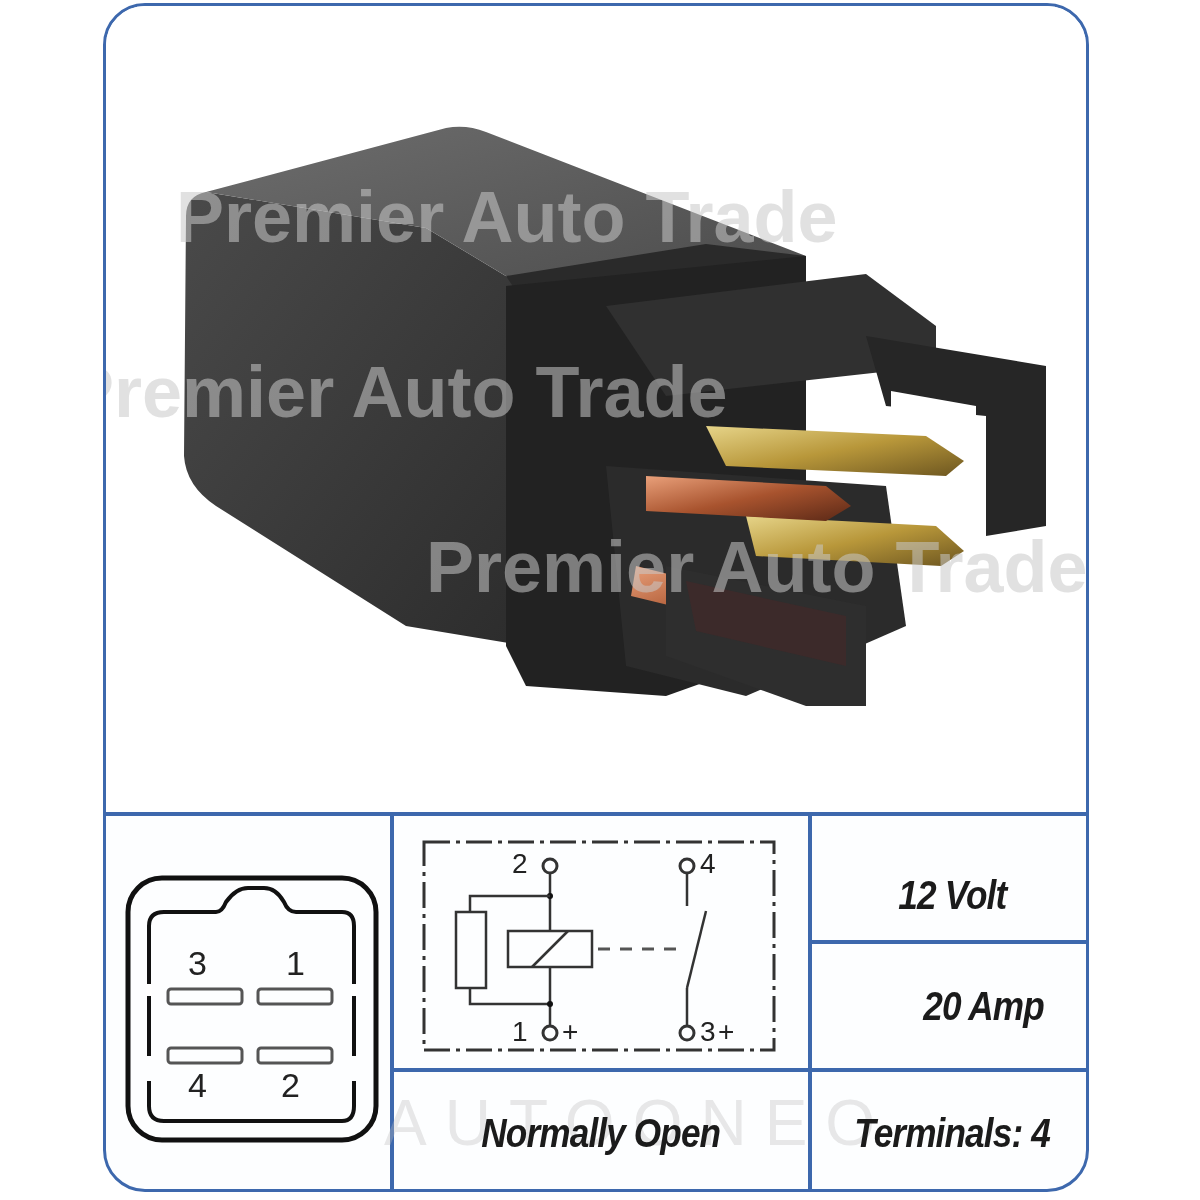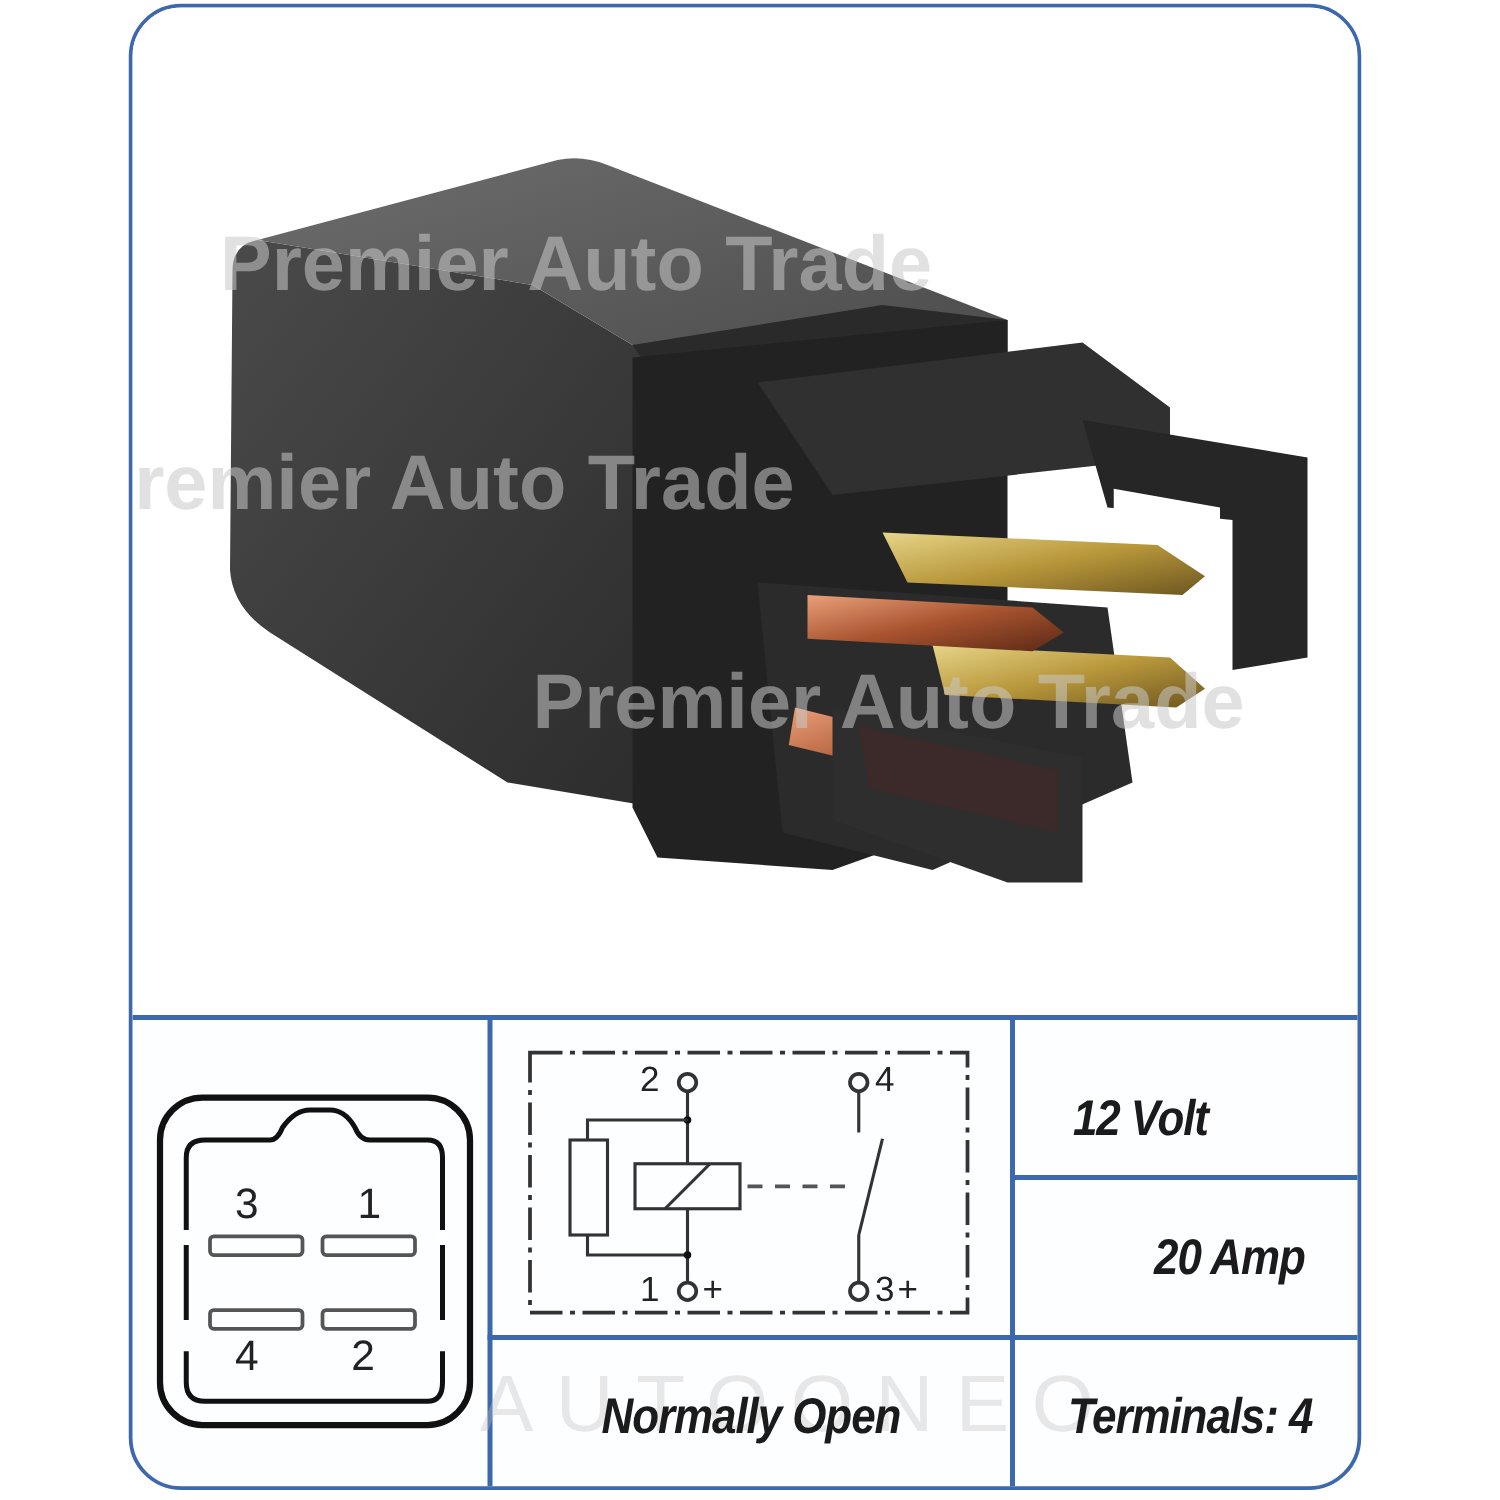--- a/index.html
+++ b/index.html
@@ -7,21 +7,21 @@
          font-family:"Liberation Sans", sans-serif; }
   .card { position:absolute; left:103px; top:3px; width:986px; height:1189px;
           border:3px solid #3d68ad; border-radius:42px; background:#fdfeff; overflow:hidden; box-sizing:border-box; }
   .photo { position:absolute; left:0; top:0; width:100%; height:807px; background:#ffffff; }
   .hline { position:absolute; background:#3d68ad; height:4px; }
   .vline { position:absolute; background:#3d68ad; width:4px; }
   .cell { position:absolute; display:flex; align-items:center; justify-content:center; }
   .spec-text { font-style:italic; font-weight:bold; font-size:40px; color:#1b1b1b;
                letter-spacing:-1px; transform:scaleX(0.88); white-space:nowrap; }
   .watermark { position:absolute; color:rgba(200,200,200,0.55); font-weight:bold;
-               font-size:62px; white-space:nowrap; pointer-events:none; }
+               font-size:72px; white-space:nowrap; pointer-events:none; }
   .wm-bottom { position:absolute; color:rgba(190,190,190,0.35); font-size:64px;
                letter-spacing:18px; white-space:nowrap; font-weight:normal; }
 </style>
 </head>
 <body>
 
 <div class="card">
 
   <div class="photo">
     <svg width="986" height="807" viewBox="0 0 986 807">
@@ -131,21 +131,21 @@
     <span style="position:absolute; left:306px; top:32px; font-size:28px; color:#222;">4</span>
     <span style="position:absolute; left:306px; top:200px; font-size:28px; color:#222;">3</span>
     <span style="position:absolute; left:324px; top:200px; font-size:28px; color:#222;">+</span>
   </div>
 
   <div class="cell" style="left:288px; top:1066px; width:414px; height:123px;">
     <span class="wm-bottom" style="left:-10px; top:14px;">AUTOONEO</span>
     <span class="spec-text">Normally Open</span>
   </div>
 
-  <div class="cell" style="left:666px; top:810px; width:280px; height:159px;">
+  <div class="cell" style="left:706px; top:810px; width:280px; height:159px;">
     <span class="spec-text">12 Volt</span>
   </div>
   <div class="cell" style="left:738px; top:938px; width:280px; height:124px;">
     <span class="spec-text">20 Amp</span>
   </div>
   <div class="cell" style="left:706px; top:1066px; width:280px; height:123px;">
     <span class="spec-text">Terminals: 4</span>
   </div>
 </div>
 

